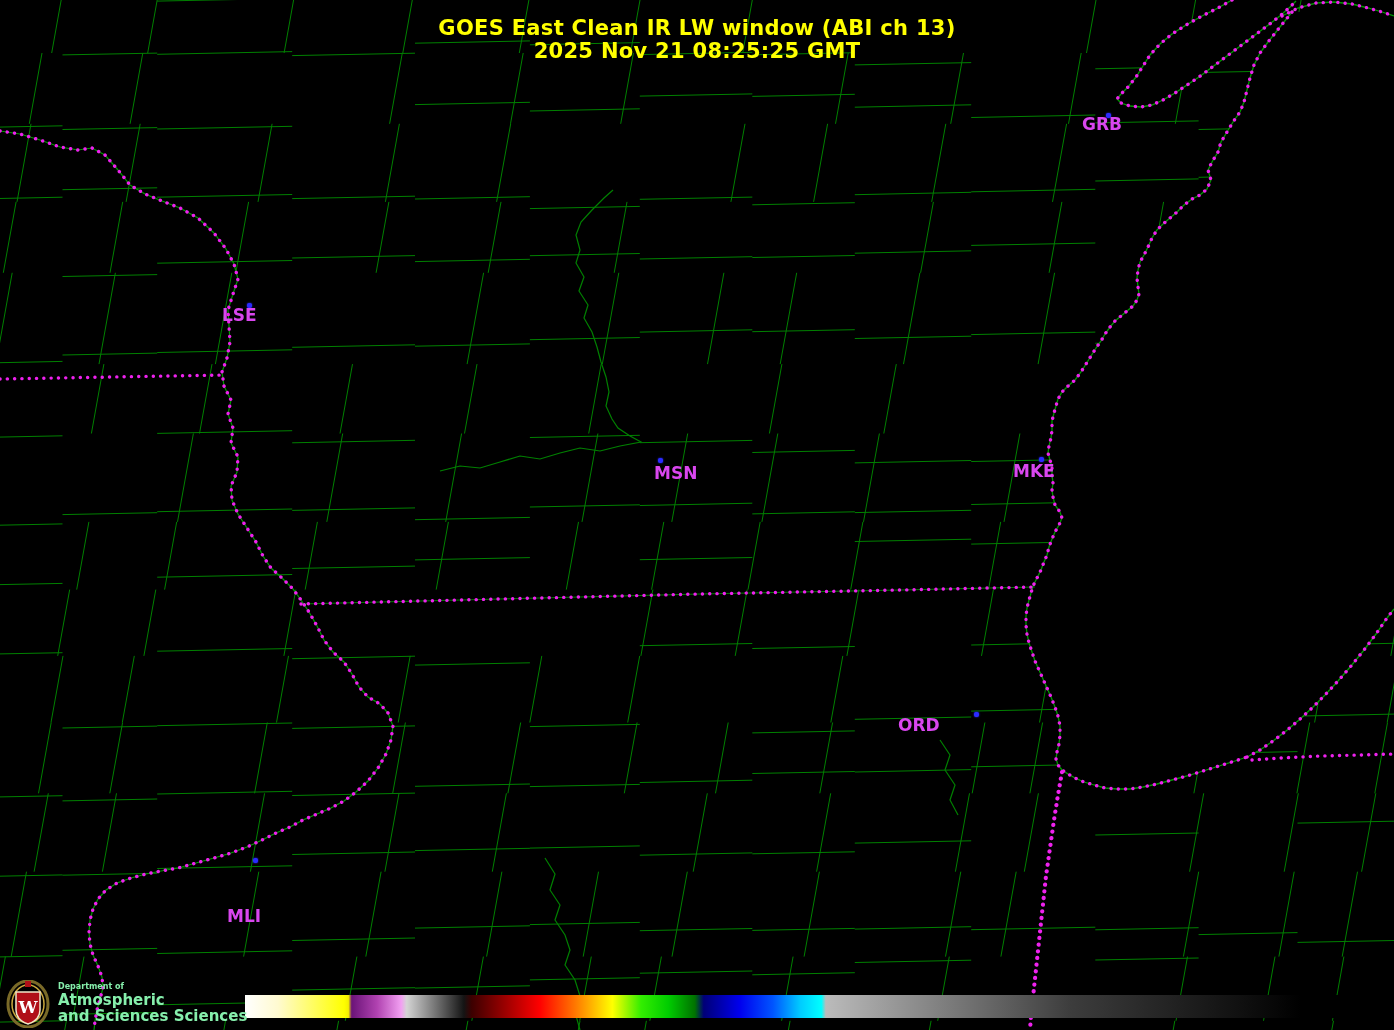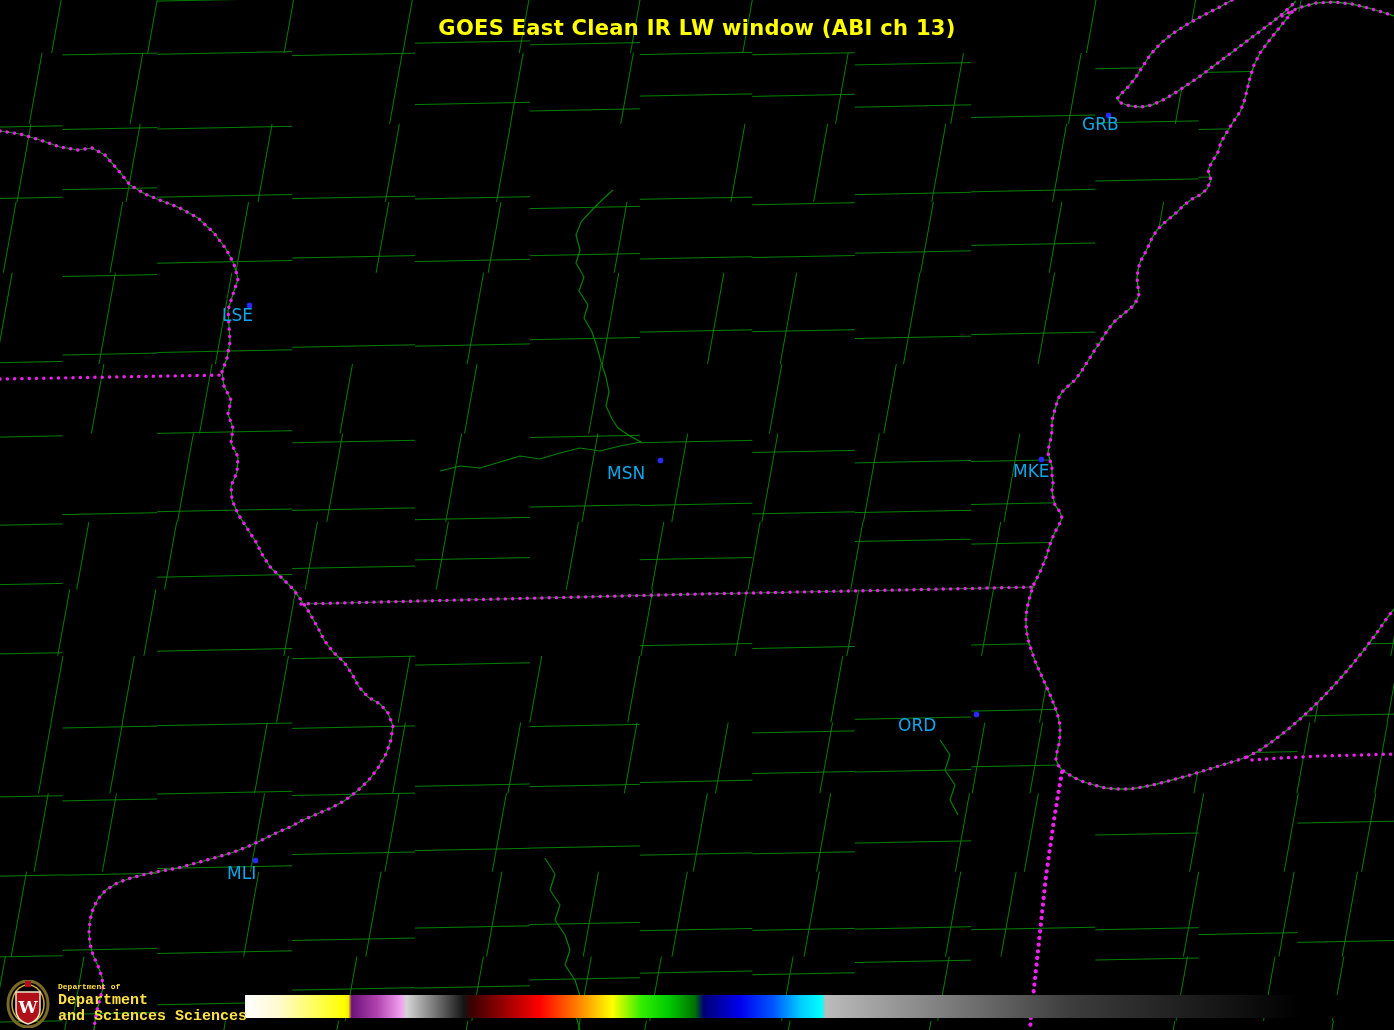--- a/index.html
+++ b/index.html
@@ -2,27 +2,27 @@
 <html><head>
 <meta charset="utf-8">
 <style>
   html,body{margin:0;padding:0;background:#000;}
   .stage{position:relative;width:1394px;height:1030px;background:#000;overflow:hidden;
          font-family:"DejaVu Sans",sans-serif;}
   .map-svg{position:absolute;left:0;top:0;}
   .title-wrap{position:absolute;left:0;top:17px;width:100%;text-align:center;pointer-events:none;}
   .title-line{color:#ffff00;font-weight:bold;font-size:21px;line-height:23px;letter-spacing:0.3px;
               text-shadow:0 0 1px #000;}
-  .station-label{position:absolute;color:#0ea5e9;font-size:17px;font-weight:normal;line-height:17px;
+  .station-label{position:absolute;color:#d946ef;font-size:17px;font-weight:bold;line-height:17px;
                  white-space:nowrap;}
   .station-dot{position:absolute;width:5px;height:5px;border-radius:2px;background:#2b2bff;
                box-shadow:0 0 2px #2b2bff;}
   .colorbar{position:absolute;}
   .logo{position:absolute;left:6px;top:980px;display:flex;align-items:center;gap:8px;}
-  .logo-text{color:#fde047;line-height:1.05;font-family:Liberation Mono, monospace;}
+  .logo-text{color:#86efac;line-height:1.05;}
   .logo-dept{font-size:8px;font-weight:bold;margin-bottom:2px;}
   .logo-big{font-size:15px;font-weight:bold;}
 </style>
 </head>
 <body>
 
 <div class="stage">
 
   <svg class="map-svg" id="mapsvg" width="1394" height="1030" viewBox="0 0 1394 1030">
       <g>
@@ -54,57 +54,58 @@
         <path d="M1282,16L1298,8L1316,3L1334,2L1352,4L1368,8L1382,12L1394,16" fill="none" stroke="#ee22ee" stroke-width="3.4" stroke-dasharray="0.1 7.2" stroke-linecap="round"></path>
         <path d="M301,604L500,599L700,594L900,590L1035,587" fill="none" stroke="#ee22ee" stroke-width="3.4" stroke-dasharray="0.1 7.2" stroke-linecap="round"></path>
         <path d="M0,379L225,375" fill="none" stroke="#ee22ee" stroke-width="3.4" stroke-dasharray="0.1 7.2" stroke-linecap="round"></path>
         <path d="M1252,760L1280,758L1320,756L1360,755L1394,754" fill="none" stroke="#ee22ee" stroke-width="3.4" stroke-dasharray="0.1 7.2" stroke-linecap="round"></path>
         <path d="M1062,772L1058,795L1054,820L1050,848L1046,876L1043,904L1040,932L1037,960L1034,988L1031,1016L1030,1030" fill="none" stroke="#ee22ee" stroke-width="4.2" stroke-dasharray="0.1 6.6" stroke-linecap="round"></path>
       </g>
     </svg>
 
   <div class="title-wrap">
     <div class="title-line">GOES East Clean IR LW window (ABI ch 13)</div>
+    <div class="title-line">2025 Nov 21  08:25:25 GMT</div>
   </div>
 
   <div class="station">
     <div class="station-dot" style="left: 1106px; top: 113px;"></div>
     <div class="station-label" style="left: 1082px; top: 116px;">GRB</div>
   </div>
   <div class="station">
     <div class="station-dot" style="left: 247px; top: 303px;"></div>
     <div class="station-label" style="left: 222px; top: 307px; text-align: center;">LSE</div>
   </div>
   <div class="station">
     <div class="station-dot" style="left: 658px; top: 458px;"></div>
-    <div class="station-label" style="left: 607px; top: 465px;">MSN</div>
+    <div class="station-label" style="left: 654px; top: 465px;">MSN</div>
   </div>
   <div class="station">
     <div class="station-dot" style="left: 1039px; top: 457px;"></div>
     <div class="station-label" style="left: 1013px; top: 463px; text-align: right;">MKE</div>
   </div>
   <div class="station">
     <div class="station-dot" style="left: 974px; top: 712px;"></div>
     <div class="station-label" style="left: 898px; top: 717px;">ORD</div>
   </div>
   <div class="station">
     <div class="station-dot" style="left: 253px; top: 858px;"></div>
-    <div class="station-label" style="left: 227px; top: 865px;">MLI</div>
+    <div class="station-label" style="left: 227px; top: 908px;">MLI</div>
   </div>
 
   <div class="colorbar" id="colorbar" style="left: 245px; top: 995px; width: 1100px; height: 23px; background: linear-gradient(to right, rgb(255, 255, 255) 0%, rgb(255, 250, 208) 3%, rgb(255, 255, 0) 9%, rgb(245, 240, 0) 9.4%, rgb(107, 20, 120) 9.7%, rgb(176, 66, 176) 12%, rgb(242, 160, 242) 14.2%, rgb(212, 212, 212) 14.7%, rgb(110, 110, 110) 17.5%, rgb(20, 20, 20) 19.9%, rgb(60, 0, 0) 20.6%, rgb(255, 0, 0) 26.8%, rgb(255, 119, 0) 30%, rgb(255, 255, 0) 33.4%, rgb(51, 238, 0) 36%, rgb(0, 204, 0) 38.5%, rgb(0, 114, 0) 40.9%, rgb(0, 0, 119) 41.7%, rgb(0, 0, 238) 45%, rgb(0, 85, 255) 48%, rgb(0, 204, 255) 50.5%, rgb(0, 255, 255) 52.4%, rgb(187, 187, 187) 52.8%, rgb(61, 61, 61) 75%, rgb(0, 0, 0) 96%, rgb(0, 0, 0) 100%);"></div>
 
   <div class="logo">
     <svg width="44" height="48" viewBox="0 0 44 48">
       <ellipse cx="22" cy="24" rx="20" ry="23" fill="none" stroke="#7a6a28" stroke-width="3"></ellipse>
       <ellipse cx="22" cy="24" rx="16" ry="19" fill="none" stroke="#caa83e" stroke-width="1.5"></ellipse>
       <path d="M10,12 h24 v18 q0,10 -12,14 q-12,-4 -12,-14 Z" fill="#b01018" stroke="#f0e6c8" stroke-width="1.5"></path>
       <text x="22" y="33" text-anchor="middle" font-family="DejaVu Serif,serif" font-size="17" font-weight="bold" fill="#ffffff">W</text>
       <rect x="19" y="1" width="6" height="6" fill="#b01018"></rect>
     </svg>
     <div class="logo-text">
       <div class="logo-dept">Department of</div>
-      <div class="logo-big">Department</div>
+      <div class="logo-big">Atmospheric</div>
       <div class="logo-big">and Sciences Sciences</div>
     </div>
   </div>
 
 </div>
 
 </body></html>

